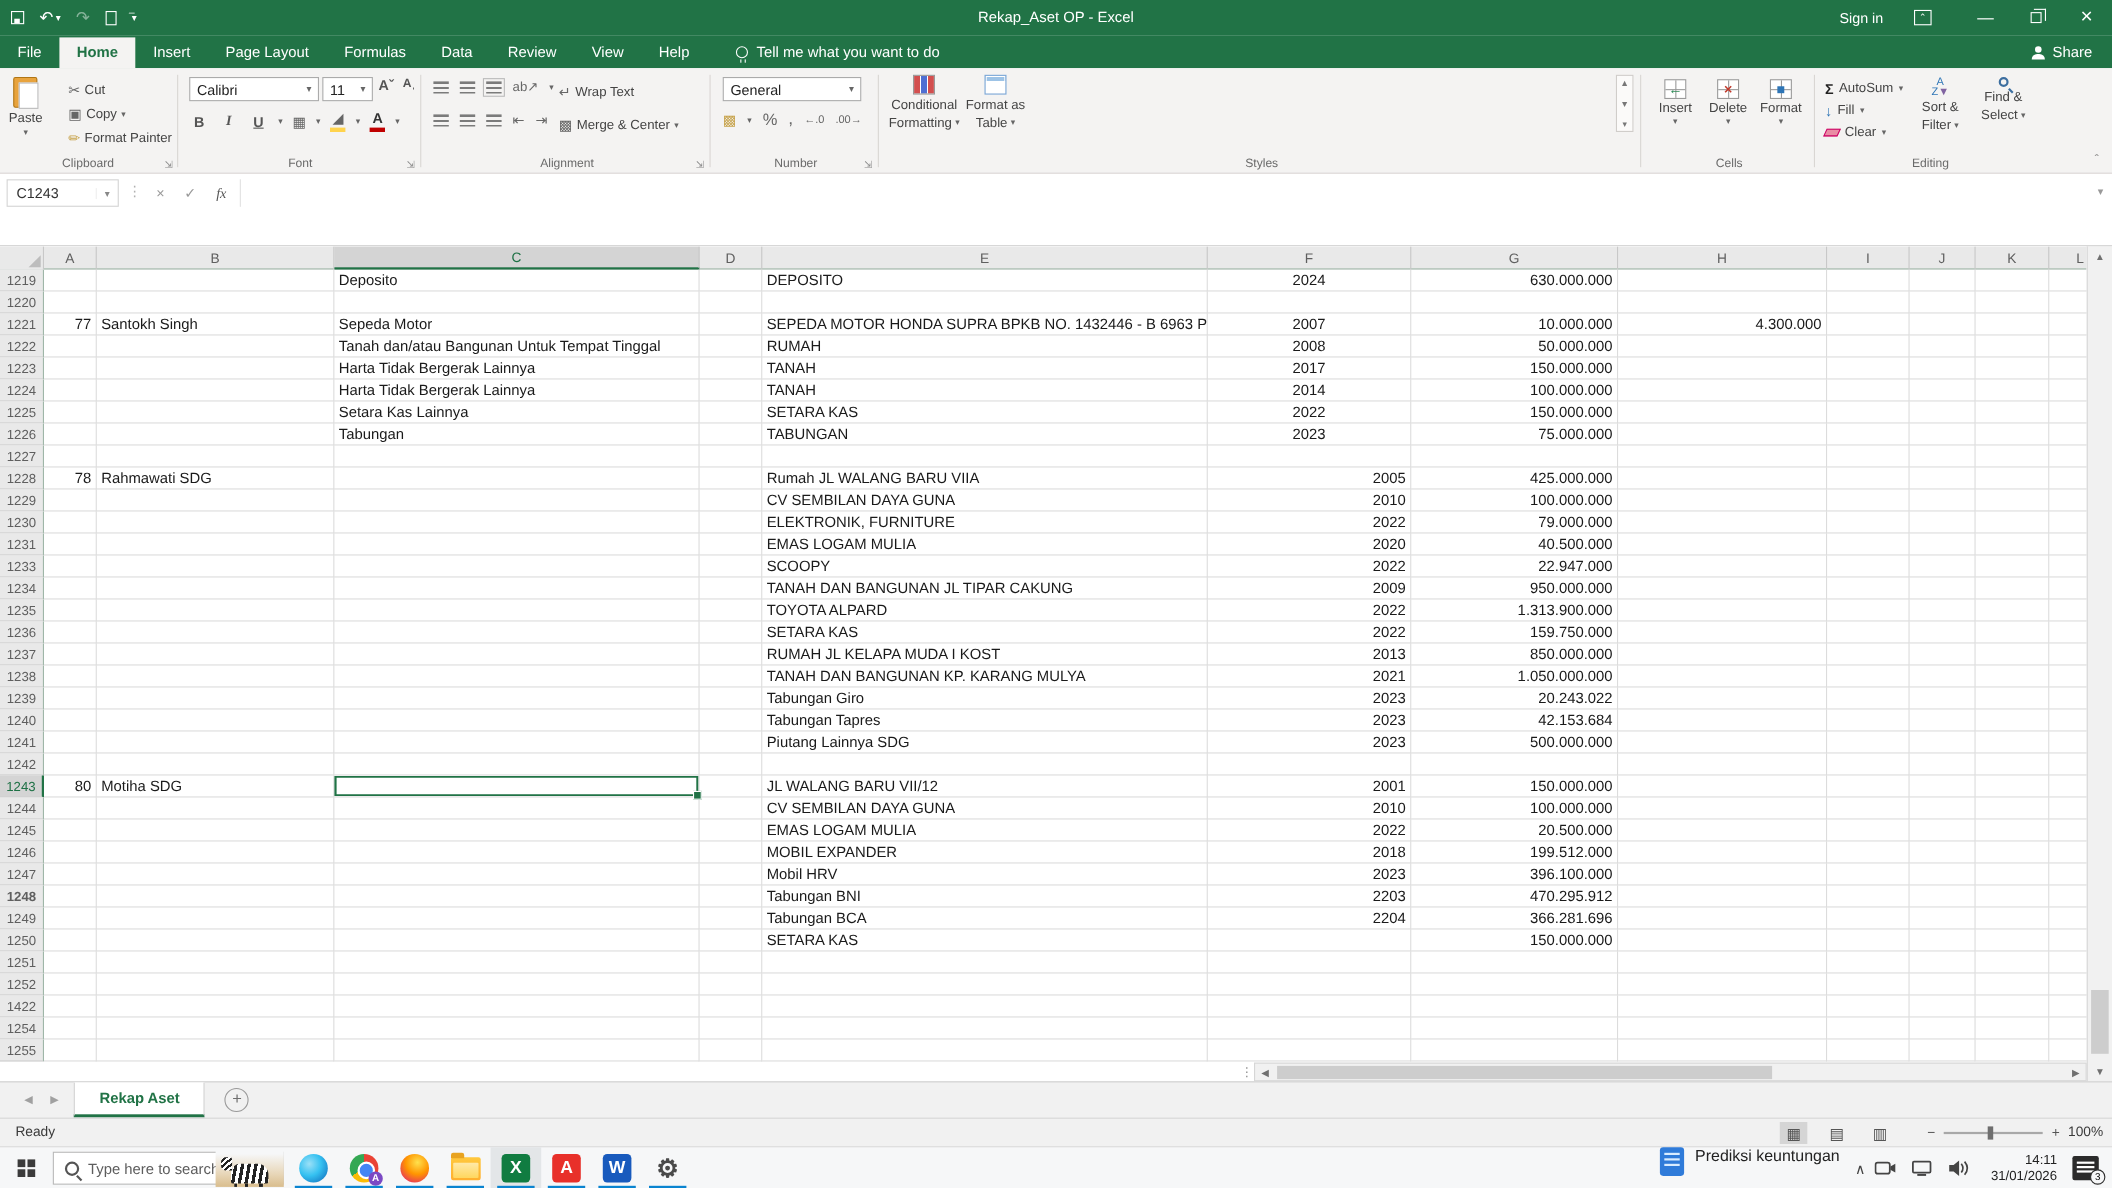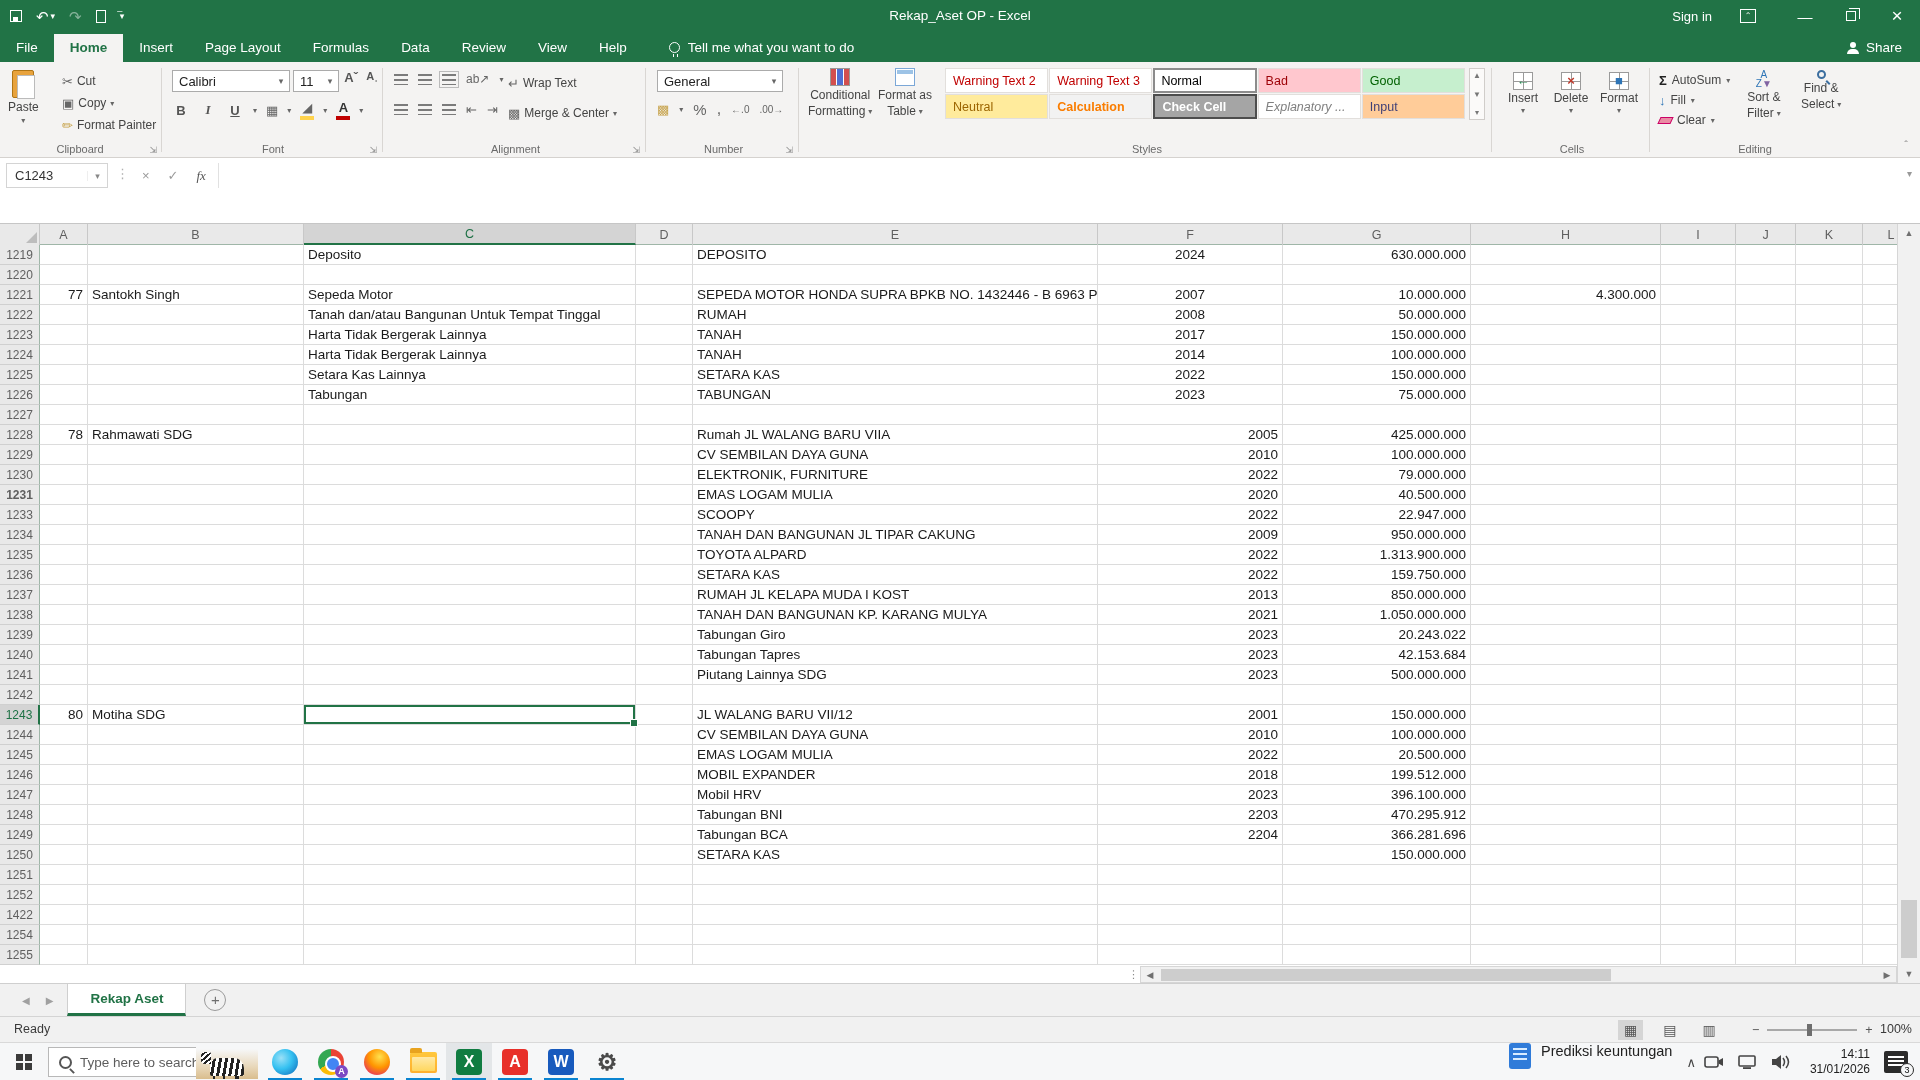--- a/index.html
+++ b/index.html
@@ -334,32 +334,20 @@
         </span>
     </div>
     <div style="position:absolute;left:74px;top:6px;" class="rbtn-big">
       <span class="fat-ico"></span>
       <span>Format as</span>
       <span style="display:flex;gap:3px;align-items:center;">
           <span>Table</span>
           <span class="caret">▾</span>
         </span>
     </div>
-    <div class="styles-gallery" id="styles-gallery">
-        <div class="gi" style="background: rgb(255, 255, 255); color: rgb(192, 0, 0);">Warning Text 2</div>
-        <div class="gi" style="background: rgb(255, 255, 255); color: rgb(192, 0, 0);">Warning Text 3</div>
-        <div class="gi selected" style="background: rgb(255, 255, 255); color: rgb(0, 0, 0);">Normal</div>
-        <div class="gi" style="background: rgb(255, 199, 206); color: rgb(156, 0, 6);">Bad</div>
-        <div class="gi" style="background: rgb(198, 239, 206); color: rgb(0, 97, 0);">Good</div>
-        <div class="gi" style="background: rgb(255, 235, 156); color: rgb(156, 101, 0);">Neutral</div>
-        <div class="gi" style="background: rgb(242, 242, 242); color: rgb(250, 125, 0); font-weight: bold;">Calculation</div>
-        <div class="gi thick" style="background: rgb(165, 165, 165); color: rgb(255, 255, 255); font-weight: bold;">Check Cell</div>
-        <div class="gi" style="background: rgb(255, 255, 255); color: rgb(127, 127, 127); font-style: italic;">Explanatory ...</div>
-        <div class="gi" style="background: rgb(255, 204, 153); color: rgb(63, 63, 118);">Input</div>
-      </div>
     <div class="gal-scroll">
       <span>▲</span>
       <span>▼</span>
       <span>▾</span>
     </div>
     <div class="glabel">Styles</div>
   </div>
   <div class="gsep" style="left:1491px;"></div>
 
   <div class="rgroup" style="left:1497px;width:150px;">
@@ -636,21 +624,21 @@
         <div class="cell" style="width: 405px; flex: 0 0 405px;">ELEKTRONIK, FURNITURE</div>
         <div class="cell ar" style="width: 185px; flex: 0 0 185px;">2022</div>
         <div class="cell ar" style="width: 188px; flex: 0 0 188px;">79.000.000</div>
         <div class="cell" style="width: 190px; flex: 0 0 190px;"></div>
         <div class="cell" style="width: 75px; flex: 0 0 75px;"></div>
         <div class="cell" style="width: 60px; flex: 0 0 60px;"></div>
         <div class="cell" style="width: 67px; flex: 0 0 67px;"></div>
         <div class="cell" style="width: 57px; flex: 0 0 57px;"></div>
       </div>
       <div class="grow">
-        <div class="rh" style="flex: 0 0 40px; font-weight: bold;">1231</div>
+        <div class="rh" style="flex: 0 0 40px;">1231</div>
         <div class="cell" style="width: 48px; flex: 0 0 48px;"></div>
         <div class="cell" style="width: 216px; flex: 0 0 216px;"></div>
         <div class="cell" style="width: 332px; flex: 0 0 332px;"></div>
         <div class="cell" style="width: 57px; flex: 0 0 57px;"></div>
         <div class="cell" style="width: 405px; flex: 0 0 405px;">EMAS LOGAM MULIA</div>
         <div class="cell ar" style="width: 185px; flex: 0 0 185px;">2020</div>
         <div class="cell ar" style="width: 188px; flex: 0 0 188px;">40.500.000</div>
         <div class="cell" style="width: 190px; flex: 0 0 190px;"></div>
         <div class="cell" style="width: 75px; flex: 0 0 75px;"></div>
         <div class="cell" style="width: 60px; flex: 0 0 60px;"></div>
@@ -876,21 +864,21 @@
         <div class="cell" style="width: 405px; flex: 0 0 405px;">Mobil HRV</div>
         <div class="cell ar" style="width: 185px; flex: 0 0 185px;">2023</div>
         <div class="cell ar" style="width: 188px; flex: 0 0 188px;">396.100.000</div>
         <div class="cell" style="width: 190px; flex: 0 0 190px;"></div>
         <div class="cell" style="width: 75px; flex: 0 0 75px;"></div>
         <div class="cell" style="width: 60px; flex: 0 0 60px;"></div>
         <div class="cell" style="width: 67px; flex: 0 0 67px;"></div>
         <div class="cell" style="width: 57px; flex: 0 0 57px;"></div>
       </div>
       <div class="grow">
-        <div class="rh" style="flex: 0 0 40px;">1248</div>
+        <div class="rh" style="flex: 0 0 40px; font-weight: bold;">1248</div>
         <div class="cell" style="width: 48px; flex: 0 0 48px;"></div>
         <div class="cell" style="width: 216px; flex: 0 0 216px;"></div>
         <div class="cell" style="width: 332px; flex: 0 0 332px;"></div>
         <div class="cell" style="width: 57px; flex: 0 0 57px;"></div>
         <div class="cell" style="width: 405px; flex: 0 0 405px;">Tabungan BNI</div>
         <div class="cell ar" style="width: 185px; flex: 0 0 185px;">2203</div>
         <div class="cell ar" style="width: 188px; flex: 0 0 188px;">470.295.912</div>
         <div class="cell" style="width: 190px; flex: 0 0 190px;"></div>
         <div class="cell" style="width: 75px; flex: 0 0 75px;"></div>
         <div class="cell" style="width: 60px; flex: 0 0 60px;"></div>

